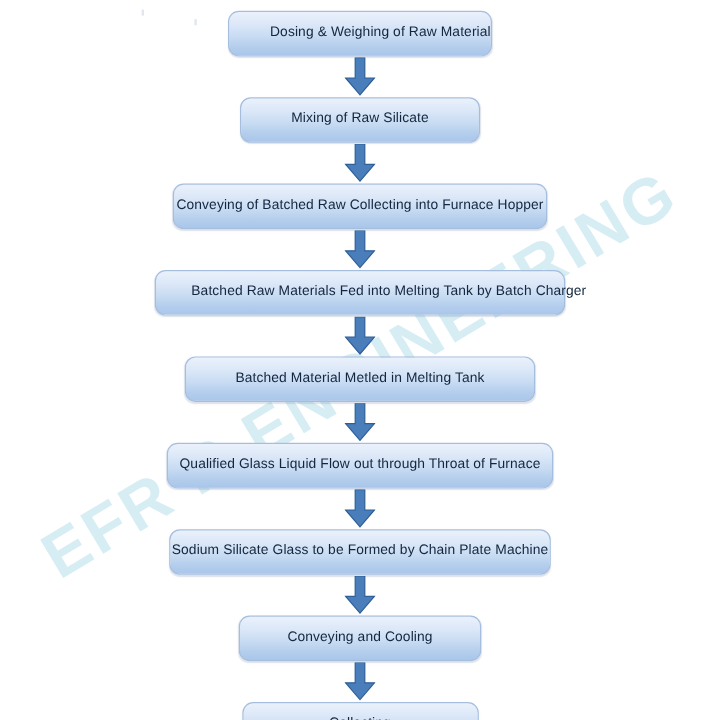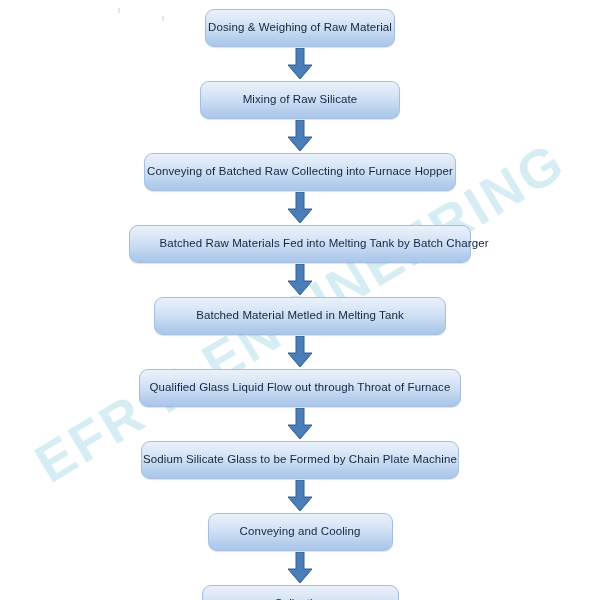--- a/index.html
+++ b/index.html
@@ -98,21 +98,21 @@
 
 <div id="flowchart-canvas">
 
   <div id="watermark">EFR R ENGINEERING</div>
 
   <div class="speck" style="left:118px; top:8px;  width:2px; height:5px;"></div>
   <div class="speck" style="left:162px; top:16px; width:2px; height:5px;"></div>
 
   <div class="flow-stack">
 
-    <div class="step-box" style="width:190px;">
+    <div class="step-box" style="width:220px;justify-content:flex-end;">
       <span class="step-label">Dosing &amp; Weighing of Raw Material</span>
     </div>
     <div class="connector">
       <svg width="26" height="32" viewBox="0 0 26 32">
         <polygon points="9,0 17,0 17,17 25,17 13,31 1,17 9,17" fill="#4a7ebb" stroke="#2f5f96" stroke-width="1"></polygon>
       </svg>
     </div>
 
     <div class="step-box" style="width:200px;">
       <span class="step-label">Mixing of Raw Silicate</span>
@@ -161,21 +161,21 @@
 
     <div class="step-box" style="width:318px;">
       <span class="step-label">Sodium Silicate Glass to be Formed by Chain Plate Machine</span>
     </div>
     <div class="connector">
       <svg width="26" height="32" viewBox="0 0 26 32">
         <polygon points="9,0 17,0 17,17 25,17 13,31 1,17 9,17" fill="#4a7ebb" stroke="#2f5f96" stroke-width="1"></polygon>
       </svg>
     </div>
 
-    <div class="step-box" style="width:185px;">
+    <div class="step-box" style="width:202px;">
       <span class="step-label">Conveying and Cooling</span>
     </div>
     <div class="connector">
       <svg width="26" height="32" viewBox="0 0 26 32">
         <polygon points="9,0 17,0 17,17 25,17 13,31 1,17 9,17" fill="#4a7ebb" stroke="#2f5f96" stroke-width="1"></polygon>
       </svg>
     </div>
 
     <div class="step-box" style="width:197px;">
       <span class="step-label">Collecting</span>

